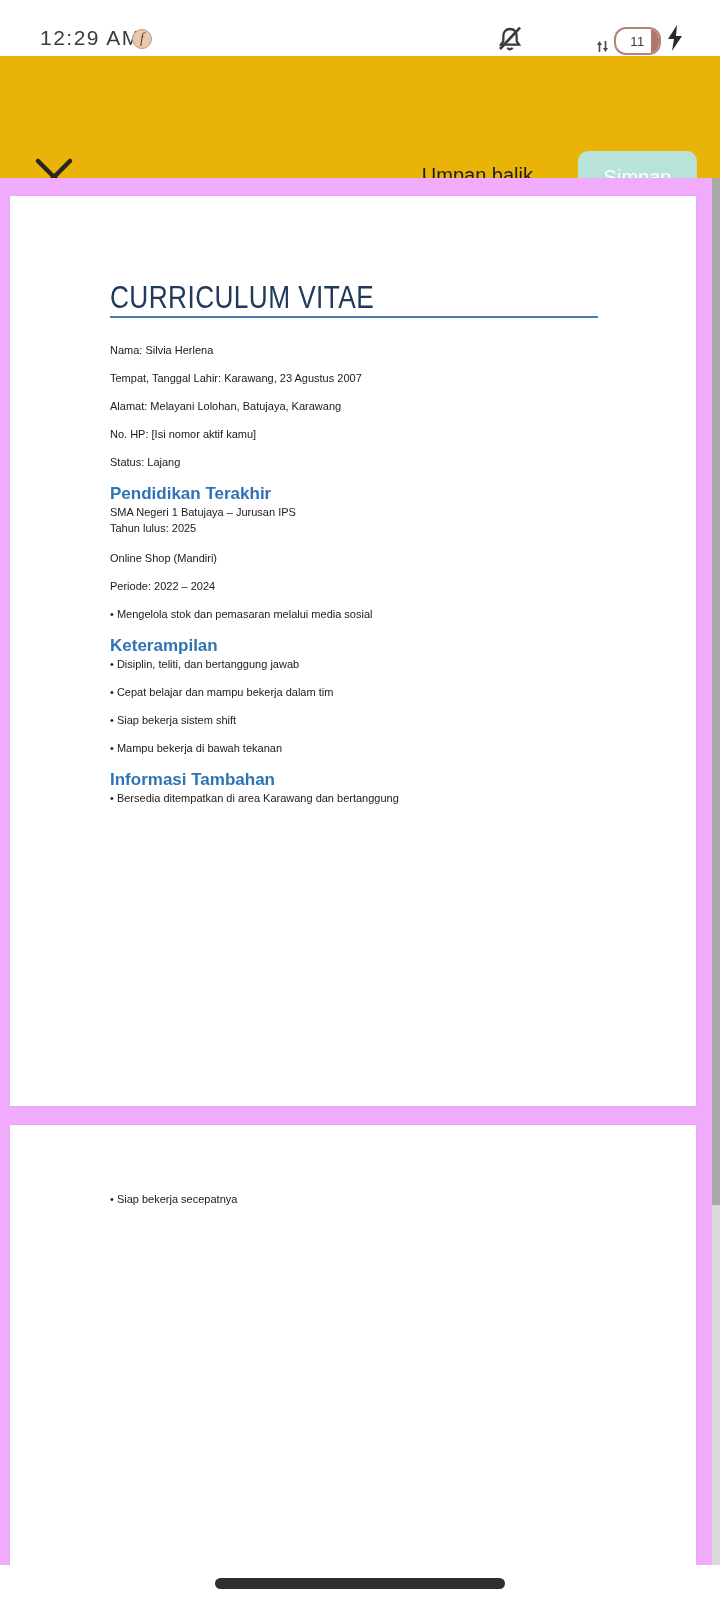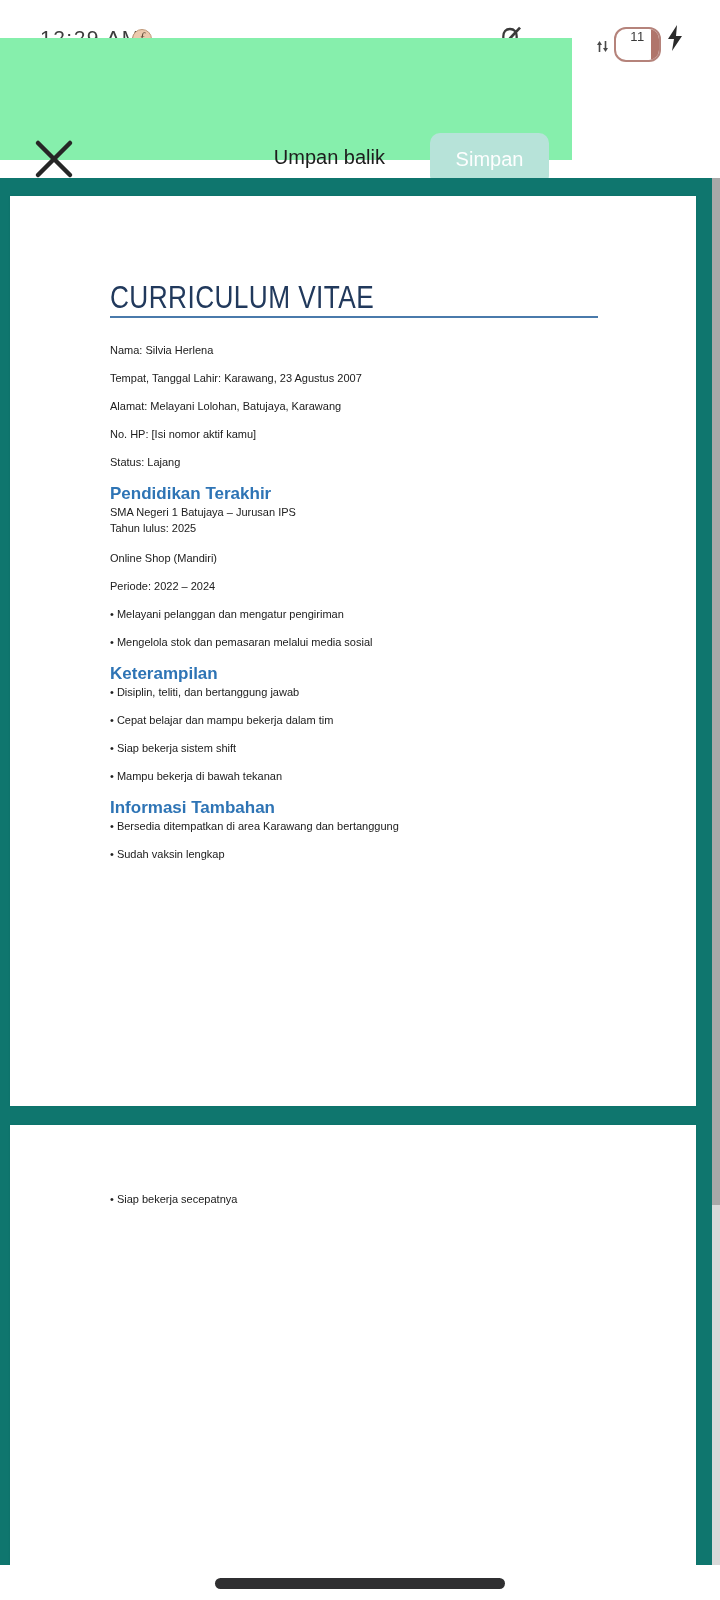--- a/index.html
+++ b/index.html
@@ -14,37 +14,37 @@
   .status-time{position:absolute;left:40px;top:26px;font-size:21px;letter-spacing:1.5px;color:#3c3c3c;}
   .notif-circle{
     position:absolute;left:132px;top:29px;width:20px;height:20px;border-radius:50%;
     background:#ecc9ad;border:1.5px solid #bf9878;box-sizing:border-box;
     color:#5f4a38;font-family:"Liberation Serif",serif;font-style:italic;font-size:14px;
     display:flex;align-items:center;justify-content:center;line-height:1;
   }
   .bell-icon{position:absolute;left:494px;top:23px;}
   .net-arrows-icon{position:absolute;left:596px;top:39px;}
   .battery{
-    position:absolute;left:614px;top:27px;width:47px;height:35px;box-sizing:border-box;
+    position:absolute;left:614px;top:27px;width:47px;height:28px;box-sizing:border-box;
     border:2px solid #b5837b;border-radius:12px;background:#fff;overflow:hidden;
-    display:flex;align-items:flex-start;justify-content:center;
+    display:flex;align-items:center;justify-content:center;
   }
   .battery-fill{position:absolute;right:0;top:0;width:8px;height:100%;background:#b0756b;border-radius:0 10px 10px 0;}
   .battery-text{font-size:13px;color:#3a3a3a;position:relative;z-index:1;letter-spacing:0.5px;}
   .bolt-icon{position:absolute;left:665px;top:23px;}
   
-  .app-bar{position:absolute;top:38px;left:0;width:572px;height:122px;background:#86efac;display:flex;align-items:center;}
+  .app-bar{position:absolute;top:56px;left:0;width:720px;height:122px;background:#eab308;display:flex;align-items:center;}
   .close-btn{position:absolute;left:33px;top:100px;width:42px;height:42px;cursor:pointer;}
   .feedback-btn{position:absolute;right:187px;top:108px;font-size:20px;color:#1d1d1d;cursor:pointer;}
   .save-btn{
     position:absolute;right:23px;top:95px;width:119px;height:53px;border:none;border-radius:10px;
     background:#b7e3d9;color:#fdfefe;font-size:20px;font-family:"Liberation Sans",sans-serif;cursor:pointer;
   }
   
-  .content-area{position:absolute;top:178px;left:0;width:720px;height:1387px;background:#0f766e;}
+  .content-area{position:absolute;top:178px;left:0;width:720px;height:1387px;background:#f0abfc;}
   .doc-page{position:absolute;left:10px;width:686px;background:#ffffff;box-shadow:0 0 2px rgba(0,0,0,0.08);}
   .page-1{top:18px;height:910px;padding:84px 98px 0 100px;box-sizing:border-box;}
   .page-2{top:947px;height:440px;padding:66px 98px 0 100px;box-sizing:border-box;}
   
   .scroll-track{position:absolute;right:0;top:0;width:8px;height:1387px;background:#d9d9d9;}
   .scroll-thumb{position:absolute;right:0;top:0;width:8px;height:1027px;background:#a8a8a8;}
   
   .doc-title{
     margin:0;font-weight:400;font-size:32px;line-height:34px;color:#21395c;
     transform:scaleX(0.82);transform-origin:left center;white-space:nowrap;
@@ -123,34 +123,32 @@
       </div>
     <div id="cv-sections">
         <div class="cv-section compact">
           <h2 class="cv-heading">Pendidikan Terakhir</h2>
           <p class="line">SMA Negeri 1 Batujaya – Jurusan IPS</p>
           <p class="line">Tahun lulus: 2025</p>
         </div>
         <div class="cv-section">
           <p class="line">Online Shop (Mandiri)</p>
           <p class="line">Periode: 2022 – 2024</p>
-          <p class="line">• Melayani pelanggan dan mengatur pengiriman</p>
           <p class="line">• Mengelola stok dan pemasaran melalui media sosial</p>
         </div>
         <div class="cv-section">
           <h2 class="cv-heading">Keterampilan</h2>
           <p class="line">• Disiplin, teliti, dan bertanggung jawab</p>
           <p class="line">• Cepat belajar dan mampu bekerja dalam tim</p>
           <p class="line">• Siap bekerja sistem shift</p>
           <p class="line">• Mampu bekerja di bawah tekanan</p>
         </div>
         <div class="cv-section">
           <h2 class="cv-heading">Informasi Tambahan</h2>
           <p class="line">• Bersedia ditempatkan di area Karawang dan bertanggung</p>
-          <p class="line">• Sudah vaksin lengkap</p>
         </div>
       </div>
   </div>
 
   <div class="doc-page page-2">
     <div id="page2-lines">
         <p class="line">• Siap bekerja secepatnya</p>
       </div>
   </div>
 

